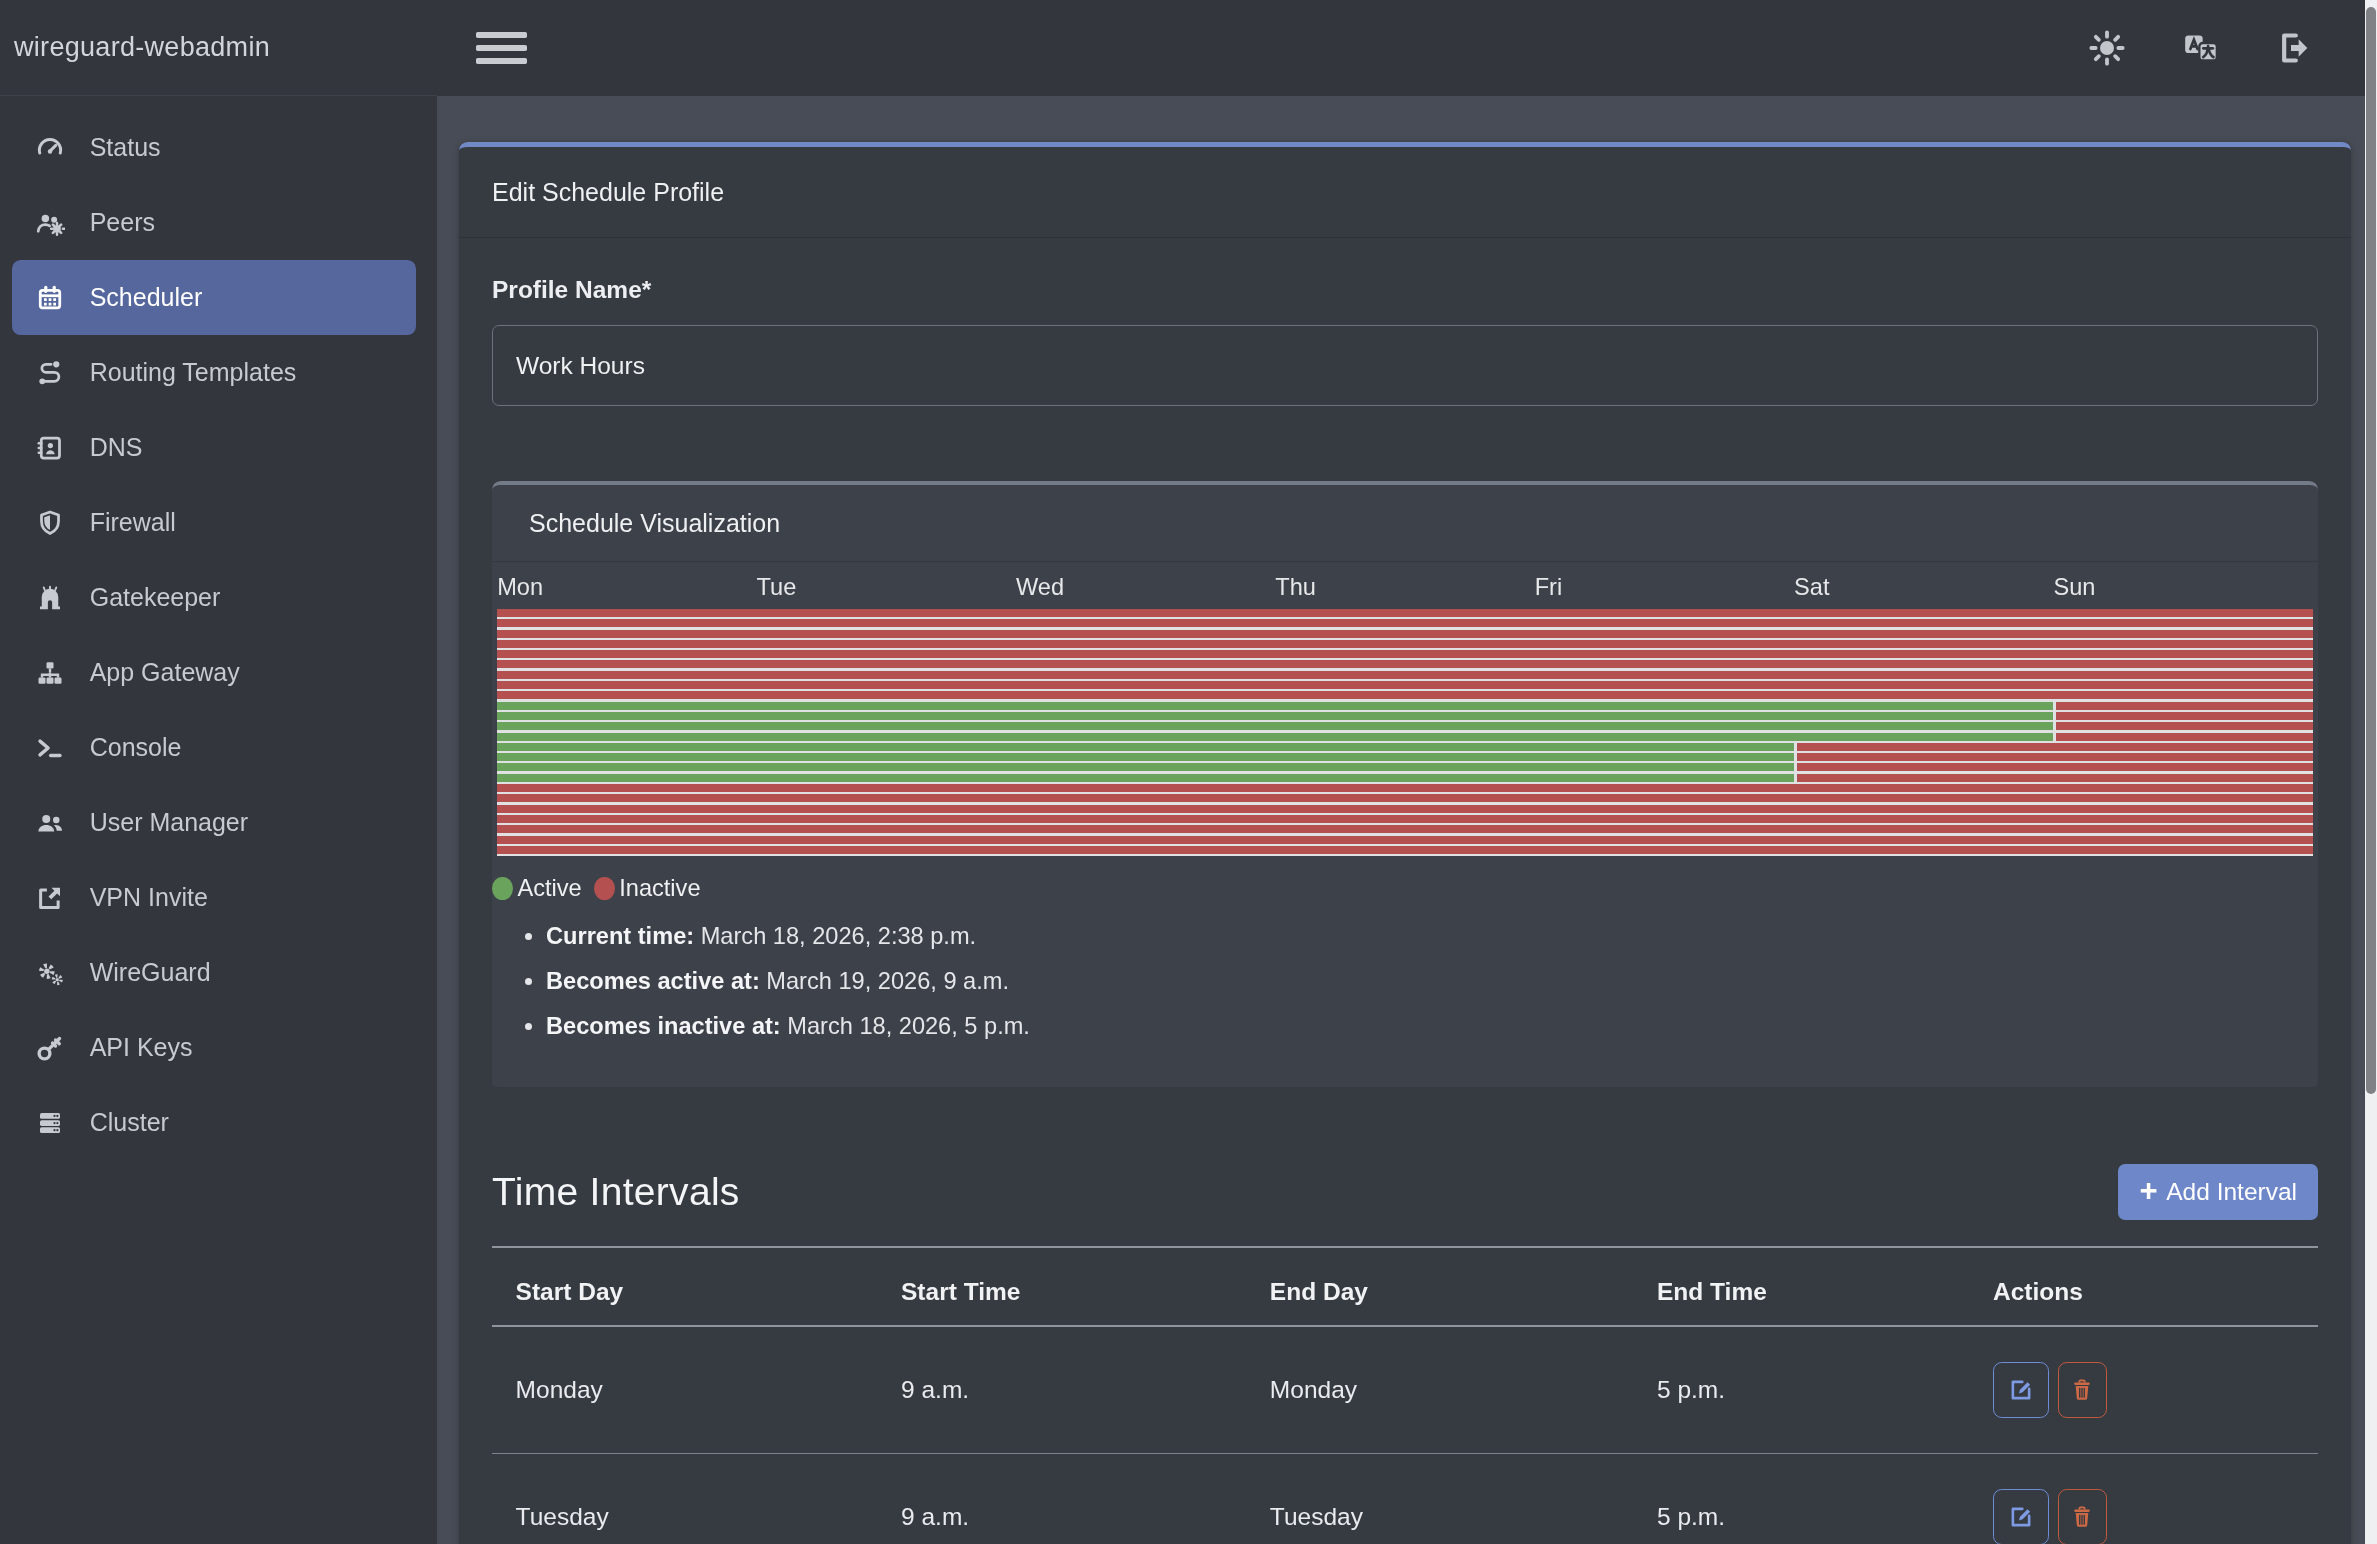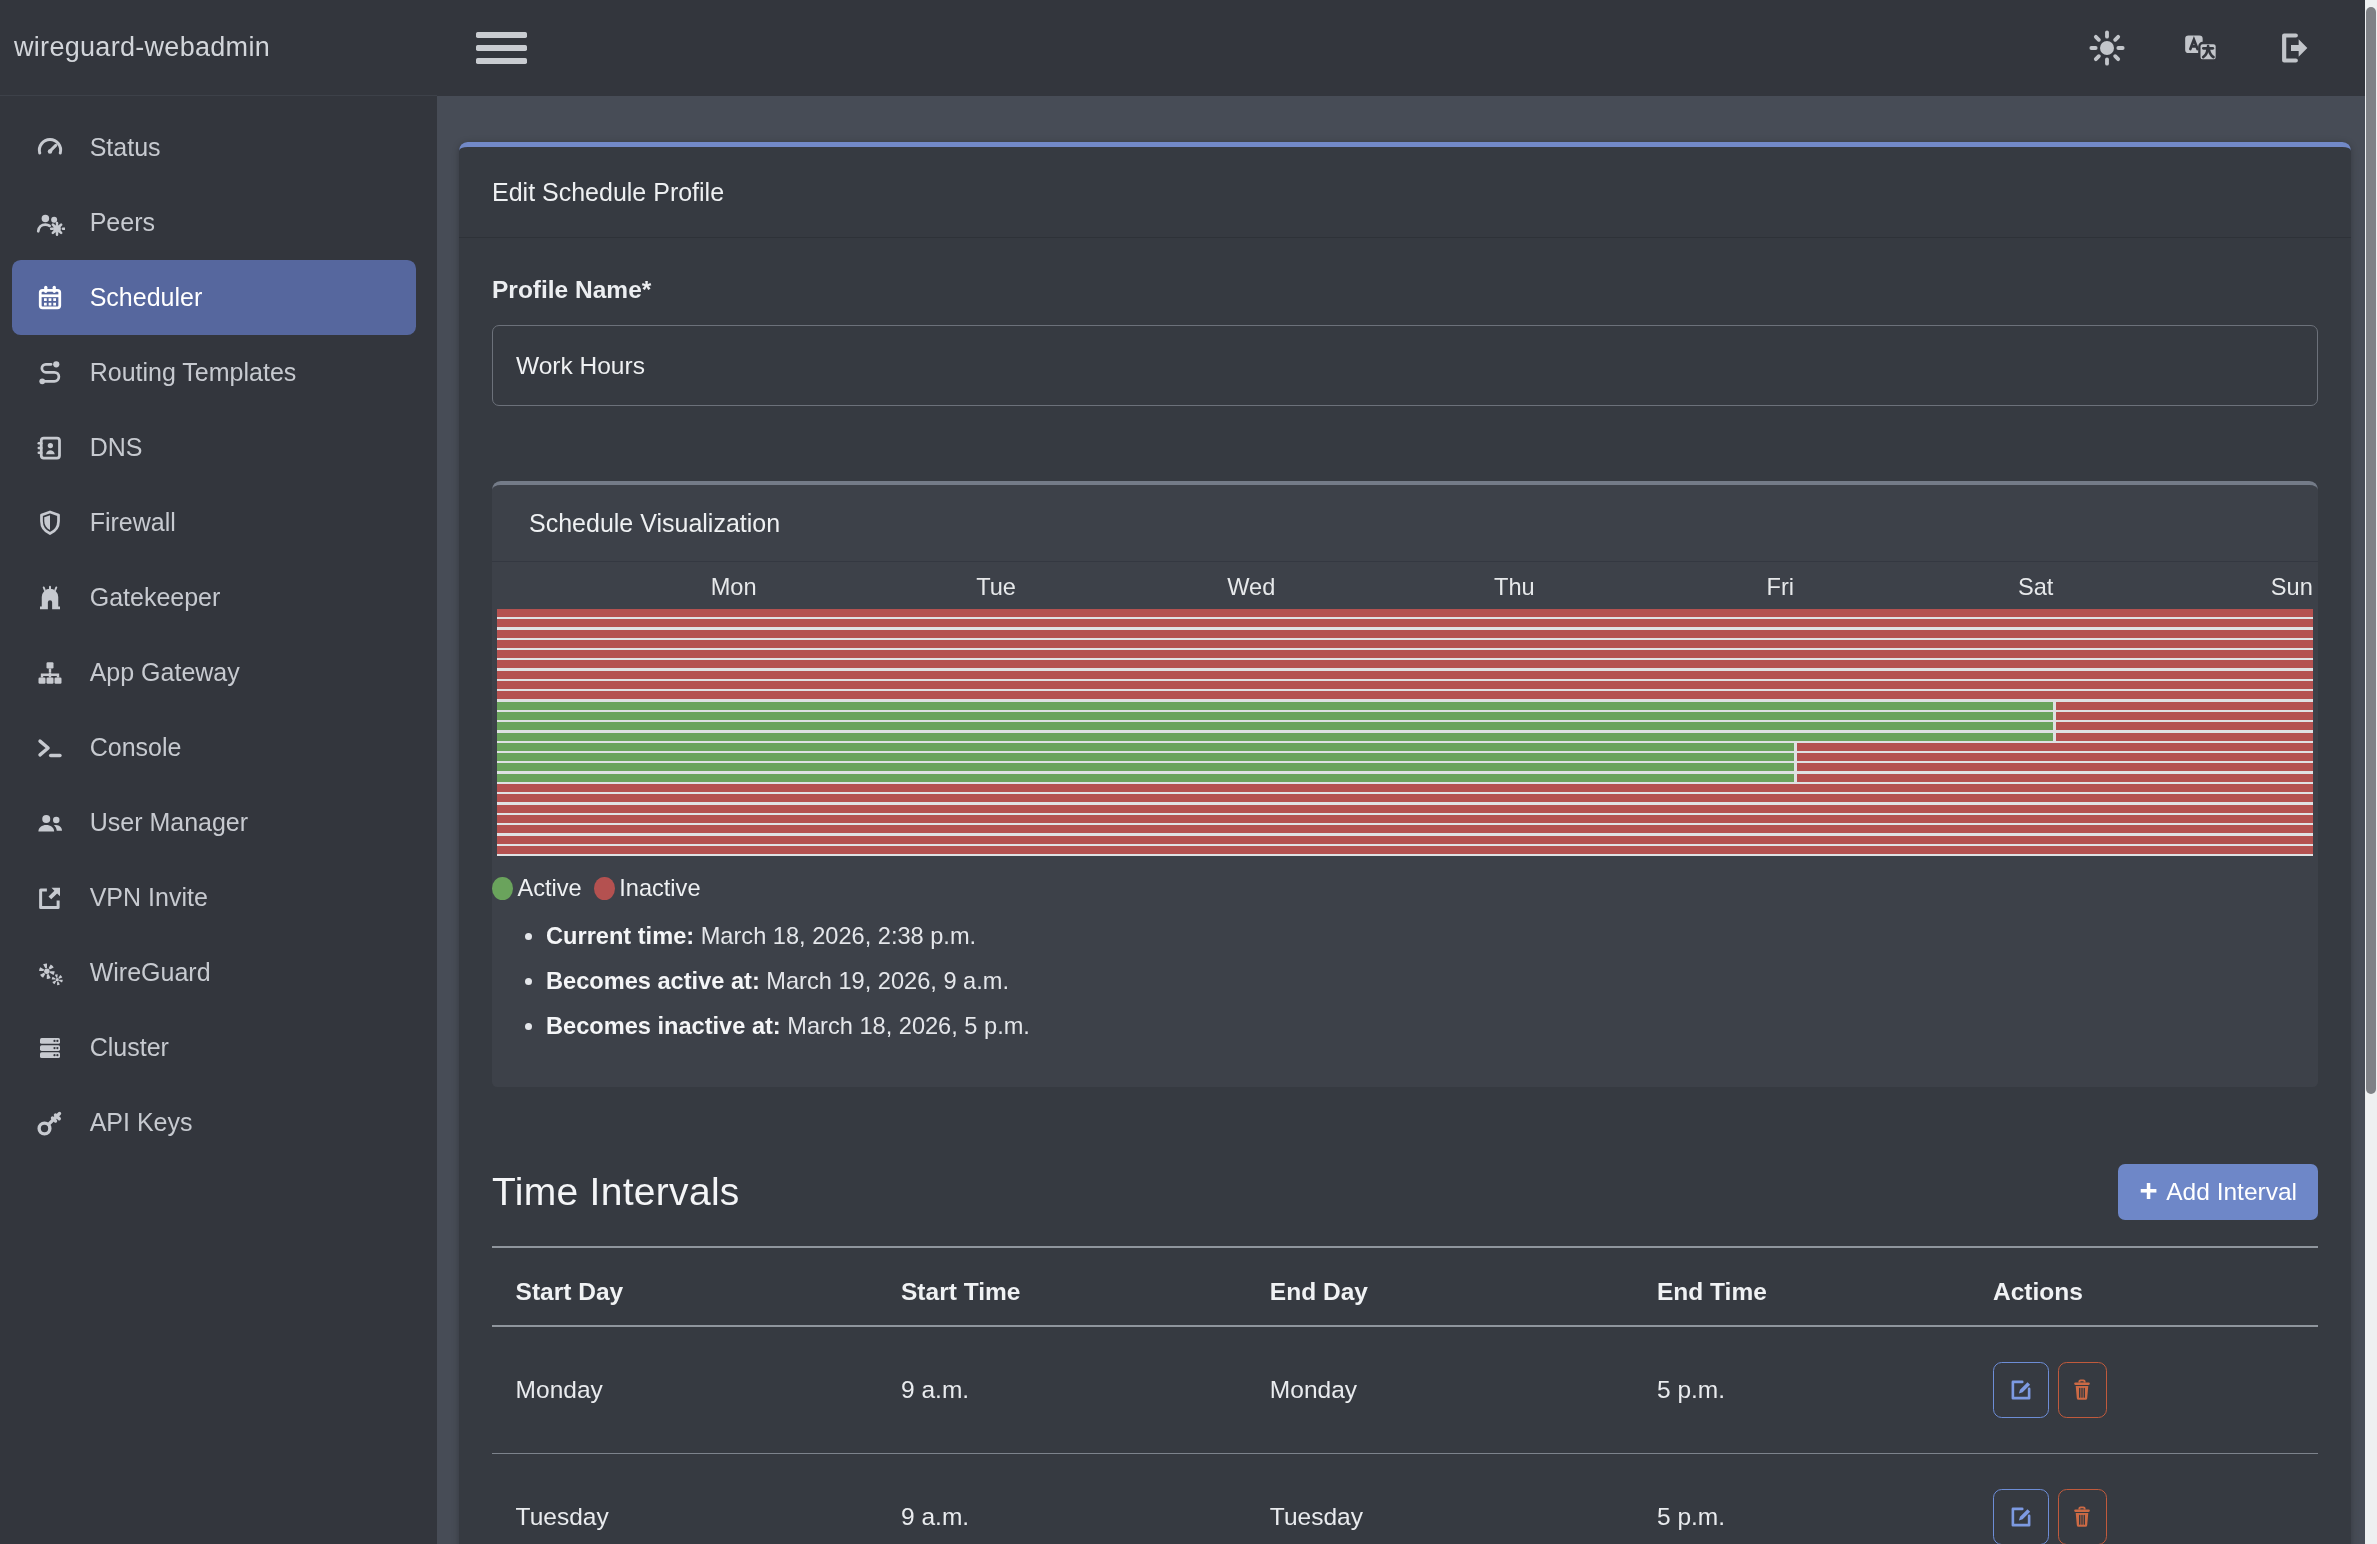--- a/index.html
+++ b/index.html
@@ -97,21 +97,21 @@
     padding-bottom: 31px;
   }
   .viz-header {
     height: 77px;
     display: flex; align-items: center;
     padding-left: 37px;
     font-size: 25px; color: #eef0f2;
     border-bottom: 0.9px solid #343841;
   }
   .viz-days { display: flex; padding: 0 5.2px; height: 47px; }
-  .viz-days .day { flex: 1; text-align: right; line-height: 51px; font-size: 23.6px; color: #e6e8ea; }
+  .viz-days .day { flex: 1; text-align: left; line-height: 51px; font-size: 23.6px; color: #e6e8ea; }
   .stripes {
     margin: 0 5.2px;
     background: #dfe1e3;
     display: flex; flex-direction: column;
     gap: 2.3px;
     padding-bottom: 2.3px;
   }
   .stripe-row { height: 8px; display: flex; gap: 2.6px; }
   .seg-active { background: #6aa35c; height: 100%; }
   .seg-inactive { background: #b45150; height: 100%; flex: 1; }
@@ -318,49 +318,49 @@
             <circle cx="9.5" cy="10.5" r="2.2" fill="currentColor"></circle>
             <circle cx="17.8" cy="17.3" r="3" fill="none" stroke="currentColor" stroke-width="2.8" stroke-dasharray="1.6 1.5"></circle>
             <circle cx="17.8" cy="17.3" r="1.3" fill="currentColor"></circle>
           </svg>
       </span>
       <span>WireGuard</span>
     </div>
     <div class="nav-item">
       <span class="nav-icon">
         <svg viewBox="0 0 24 24">
+            <circle cx="7.6" cy="16.4" r="4.3" fill="none" stroke="currentColor" stroke-width="2.7"></circle>
+            <g stroke="currentColor" stroke-width="2.7" stroke-linecap="round">
+              <path d="M10.9 13.1 19.6 4.4"></path>
+              <path d="M16.4 5.6l3 3"></path>
+              <path d="M14 8l2.4 2.4"></path>
+            </g>
+          </svg>
+      </span>
+      <span>API Keys</span>
+    </div>
+    <div class="nav-item">
+      <span class="nav-icon">
+        <svg viewBox="0 0 24 24">
             <g fill="currentColor">
               <rect x="4" y="4" width="16" height="4.6" rx="1.3"></rect>
               <rect x="4" y="9.7" width="16" height="4.6" rx="1.3"></rect>
               <rect x="4" y="15.4" width="16" height="4.6" rx="1.3"></rect>
             </g>
             <g fill="#33363d">
               <circle cx="15.6" cy="6.3" r=".9"></circle>
               <circle cx="17.9" cy="6.3" r=".9"></circle>
               <circle cx="15.6" cy="12" r=".9"></circle>
               <circle cx="17.9" cy="12" r=".9"></circle>
               <circle cx="15.6" cy="17.7" r=".9"></circle>
               <circle cx="17.9" cy="17.7" r=".9"></circle>
             </g>
           </svg>
       </span>
       <span>Cluster</span>
-    </div>
-    <div class="nav-item">
-      <span class="nav-icon">
-        <svg viewBox="0 0 24 24">
-            <circle cx="7.6" cy="16.4" r="4.3" fill="none" stroke="currentColor" stroke-width="2.7"></circle>
-            <g stroke="currentColor" stroke-width="2.7" stroke-linecap="round">
-              <path d="M10.9 13.1 19.6 4.4"></path>
-              <path d="M16.4 5.6l3 3"></path>
-              <path d="M14 8l2.4 2.4"></path>
-            </g>
-          </svg>
-      </span>
-      <span>API Keys</span>
     </div>
   </nav>
 </aside>
 
 <div class="rightcol">
   <header class="topbar">
     <div class="hamburger">
       <div class="bar"></div>
         <div class="bar"></div>
         <div class="bar"></div>

